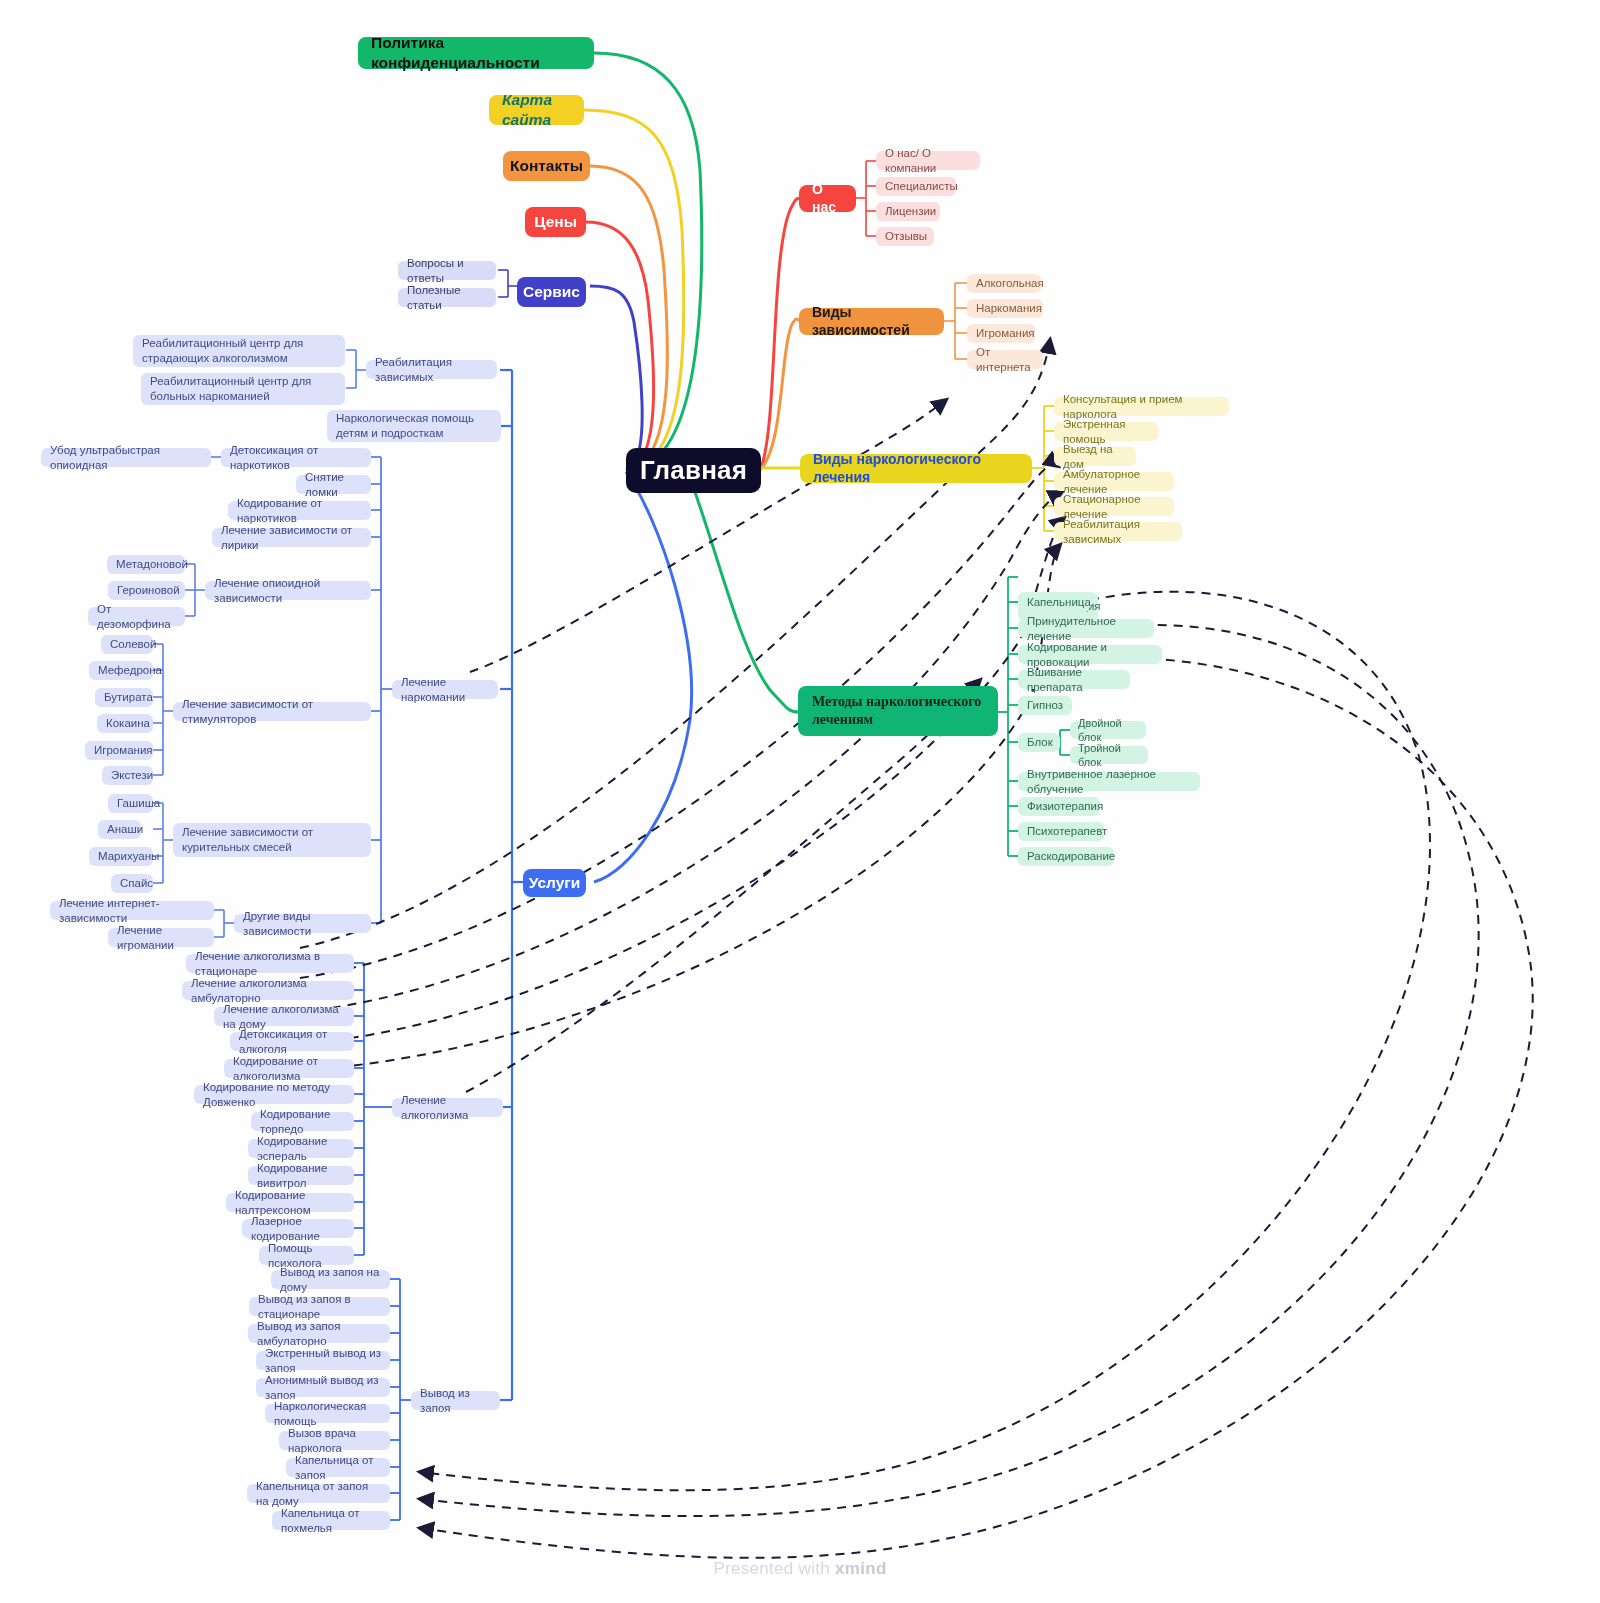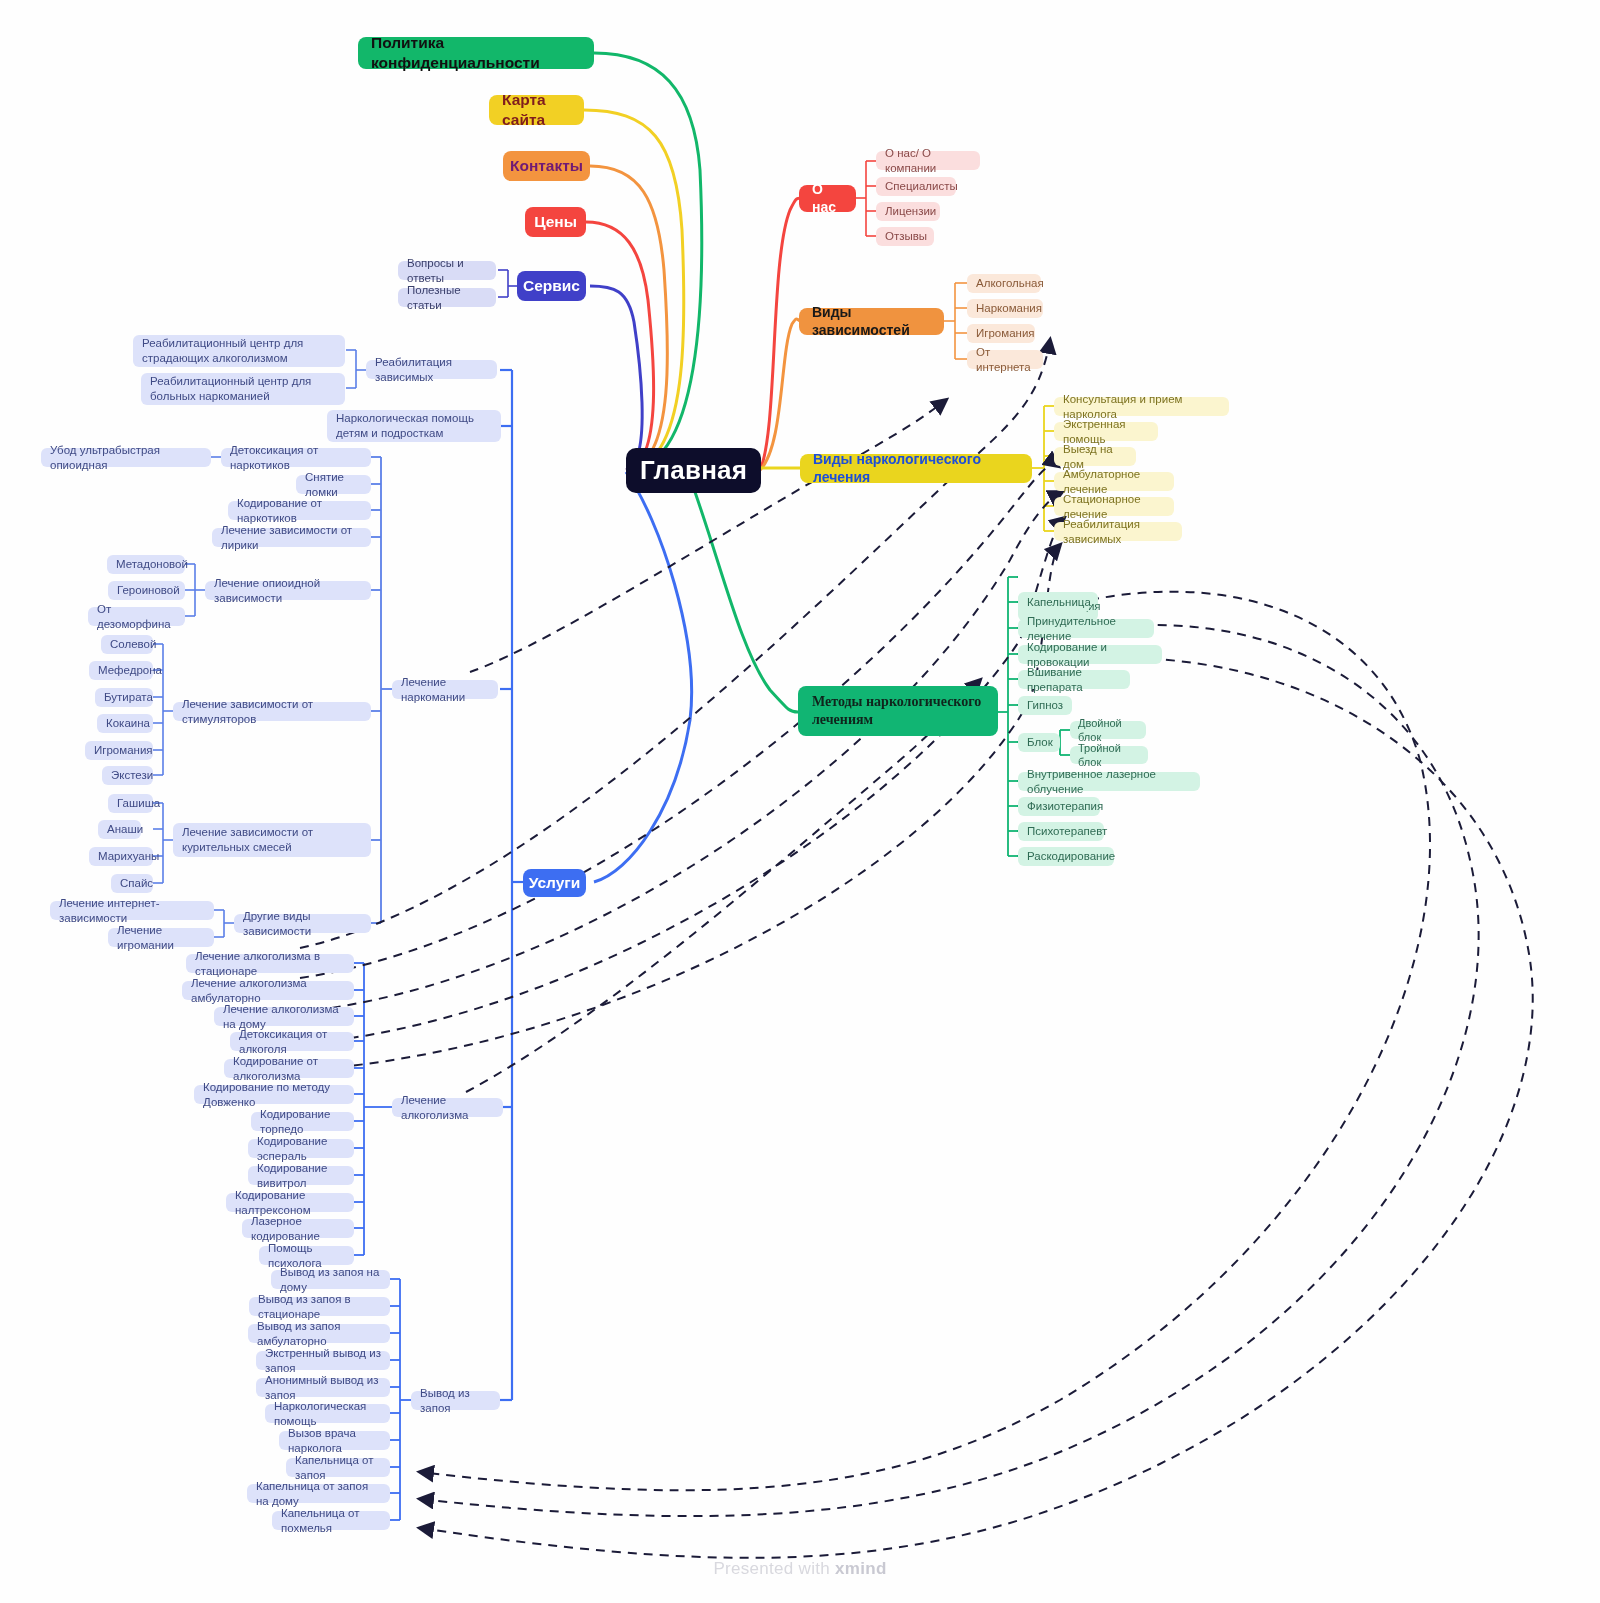--- a/index.html
+++ b/index.html
@@ -53,24 +53,24 @@
     border-radius:6px;
   }
   .node.sub2{
     font-size:11px;
     font-weight:400;
     padding:3px 8px;
     border-radius:6px;
   }
   
   .t-green-main{background:#12b76a;color:#111111;}
-  .t-yellow-main{background:#f2d024;color:#7f1d1d;}
-  .t-orange-main{background:#f3943f;color:#701a75;}
+  .t-yellow-main{background:#f2d024;color:#0f766e;font-style:italic;}
+  .t-orange-main{background:#f3943f;color:#0f172a;}
   .t-red-main{background:#f4453f;color:#ffffff;}
-  .t-purple-main{background:#4040c8;color:#ffffff;}
+  .t-purple-main{background:#4040c8;color:#ffffff;margin-top:6px;}
   .t-blue-main{background:#3d6ef2;color:#ffffff;}
   .t-greenbox-main{background:#11b573;color:#10241c;font-family:Liberation Serif, serif;}
   .t-yellowbox-main{background:#ead51e;color:#1d4ed8;}
   .t-orangebox-main{background:#f0933f;color:#191919;}
 
   .t-purple-sub{background:#d9dcf6;color:#3a3f6b;}
   .t-red-sub{background:#fbdede;color:#8a4a49;}
   .t-orange-sub{background:#fbe8da;color:#8a5a38;}
   .t-yellow-sub{background:#fbf5cf;color:#7d7322;}
   .t-green-sub{background:#d3f3e4;color:#2f6b54;}

